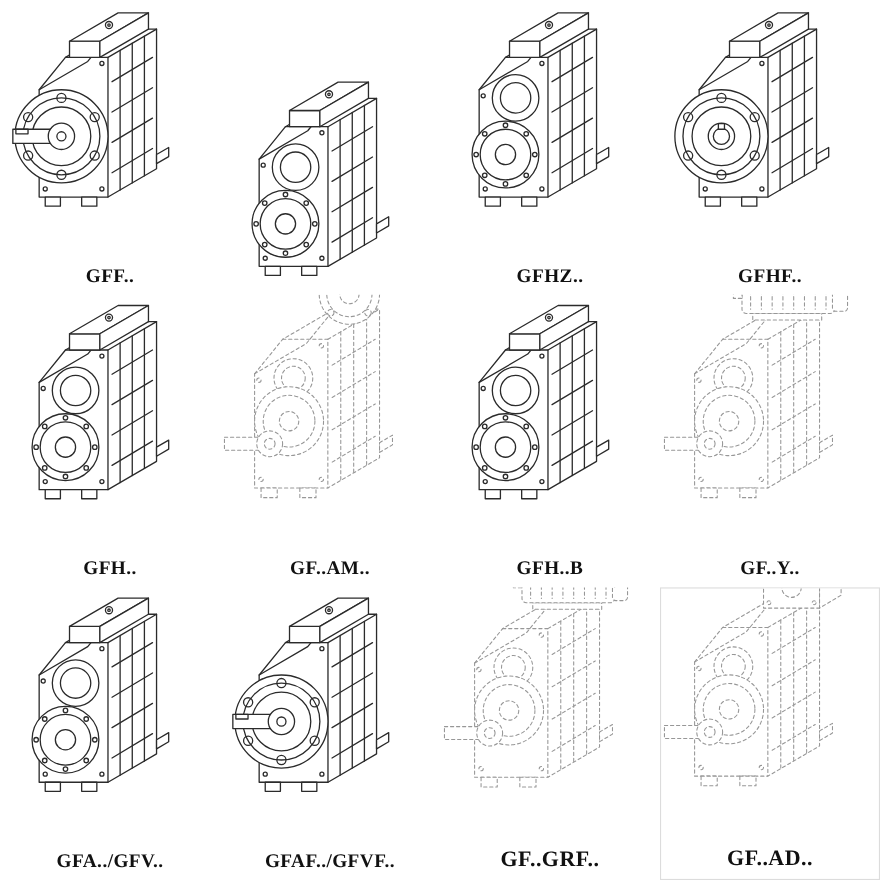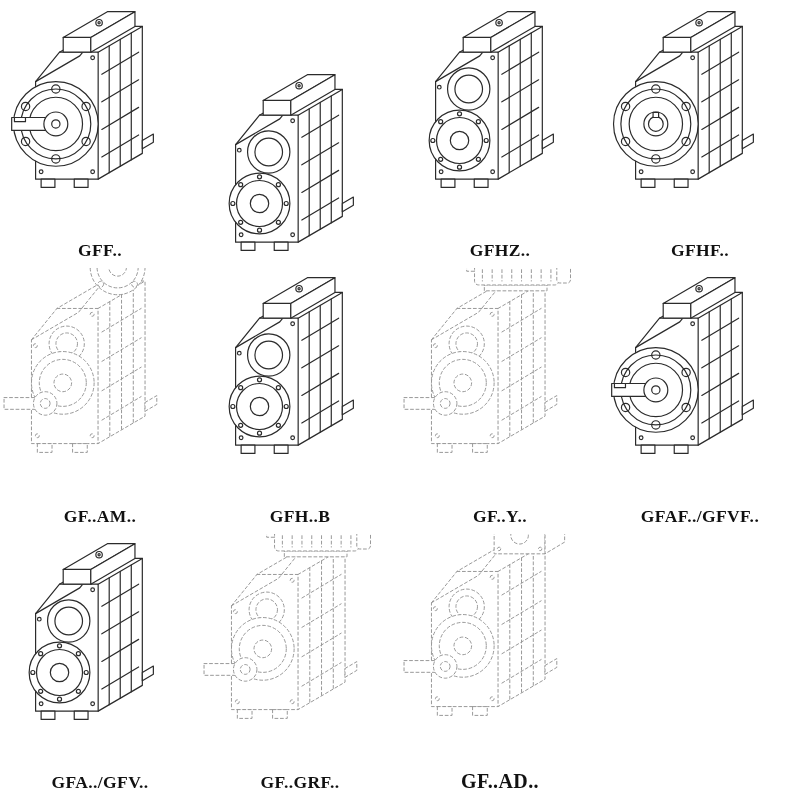--- a/index.html
+++ b/index.html
@@ -226,20 +226,26 @@
     <figcaption class="label">GFHZ..</figcaption>
   </figure>
 
   <figure class="cell">
     <svg class="draw" viewBox="0 0 200 240">
       <use href="#sym-flange-plain"></use>
     </svg>
     <figcaption class="label">GFHF..</figcaption>
   </figure>
 
+  <figure class="cell">
+    <svg class="draw" viewBox="0 0 200 240">
+      <use href="#sym-bores"></use>
+    </svg>
+    <figcaption class="label">GFH..</figcaption>
+  </figure>
 
   <figure class="cell">
     <svg class="draw dashed" viewBox="0 0 200 240">
       <use href="#sym-input-flange"></use>
     </svg>
     <figcaption class="label">GF..AM..</figcaption>
   </figure>
 
   <figure class="cell">
     <svg class="draw" viewBox="0 0 200 240">
@@ -250,33 +256,33 @@
 
   <figure class="cell">
     <svg class="draw dashed" viewBox="0 0 200 240">
       <use href="#sym-motor"></use>
     </svg>
     <figcaption class="label">GF..Y..</figcaption>
   </figure>
 
   <figure class="cell">
     <svg class="draw" viewBox="0 0 200 240">
+      <use href="#sym-bores"></use>
+    </svg>
+    <figcaption class="label">GFA../GFV..</figcaption>
+  </figure>
+
+  <figure class="cell">
+    <svg class="draw" viewBox="0 0 200 240">
       <use href="#sym-flange-shaft"></use>
     </svg>
     <figcaption class="label">GFAF../GFVF..</figcaption>
   </figure>
 
   <figure class="cell">
-    <svg class="draw" viewBox="0 0 200 240">
-      <use href="#sym-bores"></use>
-    </svg>
-    <figcaption class="label">GFA../GFV..</figcaption>
-  </figure>
-
-  <figure class="cell">
     <svg class="draw dashed" viewBox="0 0 200 240">
       <use href="#sym-motor"></use>
     </svg>
     <figcaption class="label">GF..GRF..</figcaption>
   </figure>
 
   <figure class="cell">
     <svg class="draw dashed" viewBox="0 0 200 240">
       <use href="#sym-adapter"></use>
     </svg>

